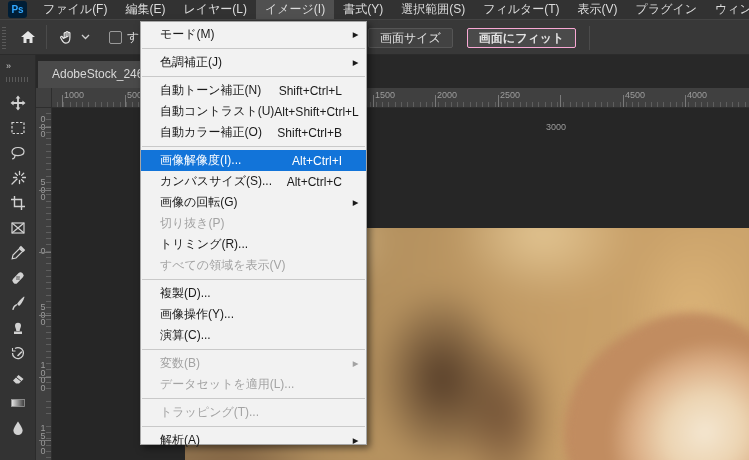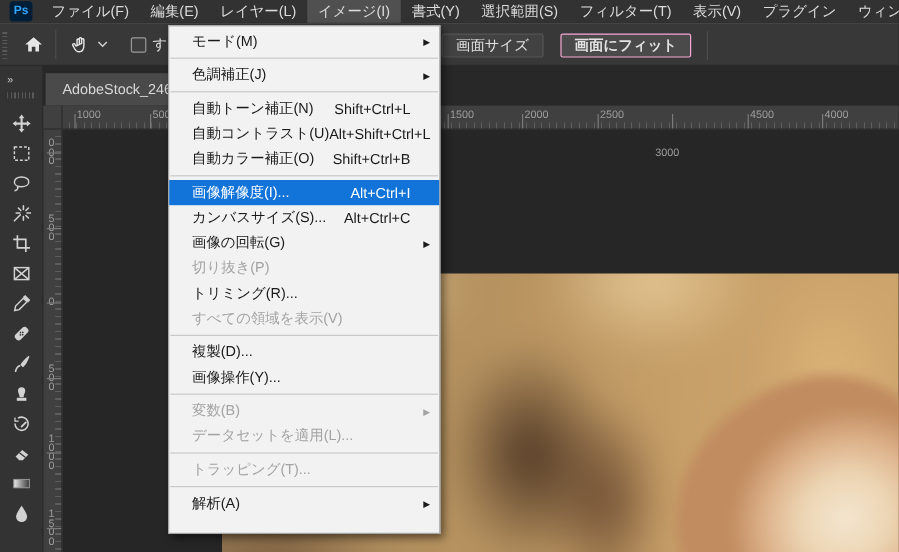--- a/index.html
+++ b/index.html
@@ -401,20 +401,23 @@
     <div class="menu-item disabled">
       <span class="label">すべての領域を表示(V)</span>
     </div>
     <div class="menu-sep"></div>
     <div class="menu-item">
       <span class="label">複製(D)...</span>
     </div>
     <div class="menu-item">
       <span class="label">画像操作(Y)...</span>
     </div>
+    <div class="menu-item">
+      <span class="label">演算(C)...</span>
+    </div>
     <div class="menu-sep"></div>
     <div class="menu-item disabled">
       <span class="label">変数(B)</span>
       <span class="arrow">▶</span>
     </div>
     <div class="menu-item disabled">
       <span class="label">データセットを適用(L)...</span>
     </div>
     <div class="menu-sep"></div>
     <div class="menu-item disabled">

